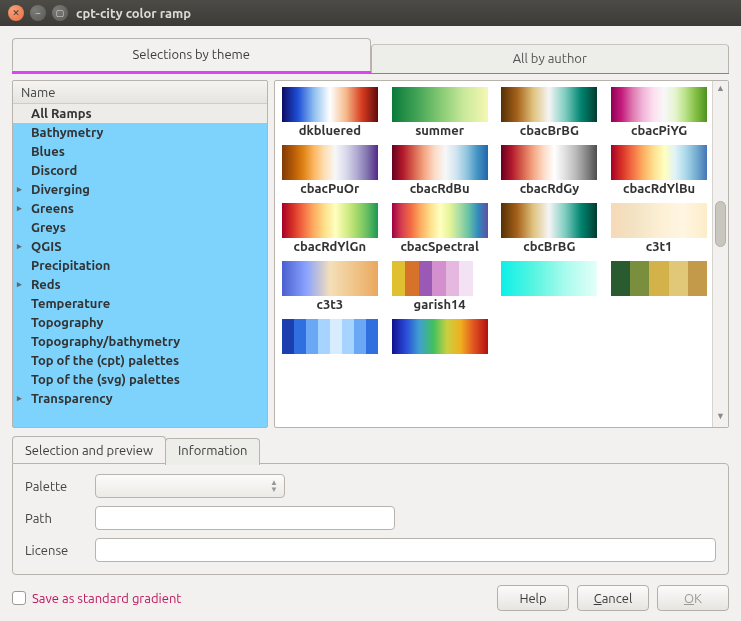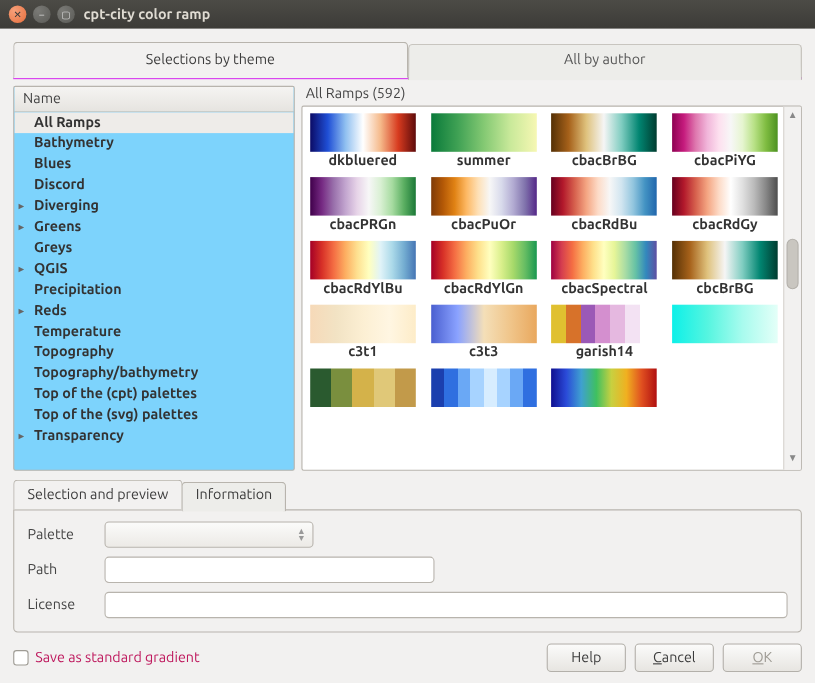--- a/index.html
+++ b/index.html
@@ -25,21 +25,22 @@
       width: 16px; height: 16px; border-radius: 50%;
       display: flex; align-items: center; justify-content: center;
       font-size: 9px; color: #3a3a3a;
     }
     .close { background: radial-gradient(circle at 30% 30%, #f7a07a, #e76f3d); }
     .minmax { background: radial-gradient(circle at 30% 30%, #7a7a76, #5a5a56); color:#ddd;}
     .title { color: #dfdbd2; font-weight: bold; font-size: 13px; }
     .content { padding: 12px 12px 10px 12px; display: flex; flex-direction: column; height: calc(621px - 26px); }
     .top-tabs {
       display: flex;
-      border-bottom: 2px solid #d946ef;
+      border-bottom: 4px solid #d946ef;
+      align-items: flex-end;
     }
     .top-tab {
       flex: 1;
       text-align: center;
       padding: 8px 0 9px 0;
       border: 1px solid #b8b4ad;
       border-bottom: none;
       background: #e7e5e1;
       border-radius: 4px 4px 0 0;
       margin-bottom: -1px;
@@ -256,43 +257,38 @@
             <span>Top of the (svg) palettes</span>
           </div>
           <div class="tree-item">
             <span class="tree-arrow">▸</span>
             <span>Transparency</span>
           </div>
         </div>
     </div>
 
     <div class="grid-panel">
-      <div class="grid-title">All Ramps (592)</div>
       <div class="grid-outer">
         <div class="grid-scroll">
           <div class="ramp-grid" id="ramp-grid">
               <div class="ramp-cell">
                 <div class="ramp-preview" style="background: linear-gradient(to right, rgb(11, 11, 102), rgb(31, 79, 214), rgb(143, 191, 240), rgb(255, 255, 255), rgb(245, 185, 138), rgb(215, 59, 31), rgb(94, 11, 11));"></div>
                 <div class="ramp-label">dkbluered</div>
               </div>
               <div class="ramp-cell">
                 <div class="ramp-preview" style="background: linear-gradient(to right, rgb(10, 122, 58), rgb(63, 161, 84), rgb(132, 201, 115), rgb(201, 233, 154), rgb(246, 247, 179));"></div>
                 <div class="ramp-label">summer</div>
               </div>
               <div class="ramp-cell">
                 <div class="ramp-preview" style="background: linear-gradient(to right, rgb(84, 48, 5), rgb(166, 97, 26), rgb(223, 194, 125), rgb(245, 245, 245), rgb(128, 205, 193), rgb(1, 133, 113), rgb(0, 60, 48));"></div>
                 <div class="ramp-label">cbacBrBG</div>
               </div>
               <div class="ramp-cell">
                 <div class="ramp-preview" style="background: linear-gradient(to right, rgb(142, 1, 82), rgb(197, 27, 125), rgb(222, 119, 174), rgb(241, 182, 218), rgb(253, 224, 239), rgb(247, 247, 247), rgb(230, 245, 208), rgb(184, 225, 134), rgb(127, 188, 65), rgb(77, 146, 33));"></div>
                 <div class="ramp-label">cbacPiYG</div>
-              </div>
-              <div class="ramp-cell">
-                <div class="ramp-preview" style="background: linear-gradient(to right, rgb(64, 0, 75), rgb(118, 42, 131), rgb(153, 112, 171), rgb(194, 165, 207), rgb(231, 212, 232), rgb(247, 247, 247), rgb(217, 240, 211), rgb(166, 219, 160), rgb(90, 174, 97), rgb(27, 120, 55));"></div>
-                <div class="ramp-label">cbacPRGn</div>
               </div>
               <div class="ramp-cell">
                 <div class="ramp-preview" style="background: linear-gradient(to right, rgb(127, 59, 8), rgb(179, 88, 6), rgb(224, 130, 20), rgb(253, 184, 99), rgb(254, 224, 182), rgb(247, 247, 247), rgb(216, 218, 235), rgb(178, 171, 210), rgb(128, 115, 172), rgb(84, 39, 136));"></div>
                 <div class="ramp-label">cbacPuOr</div>
               </div>
               <div class="ramp-cell">
                 <div class="ramp-preview" style="background: linear-gradient(to right, rgb(103, 0, 31), rgb(178, 24, 43), rgb(214, 96, 77), rgb(244, 165, 130), rgb(253, 219, 199), rgb(247, 247, 247), rgb(209, 229, 240), rgb(146, 197, 222), rgb(67, 147, 195), rgb(33, 102, 172));"></div>
                 <div class="ramp-label">cbacRdBu</div>
               </div>
               <div class="ramp-cell">

